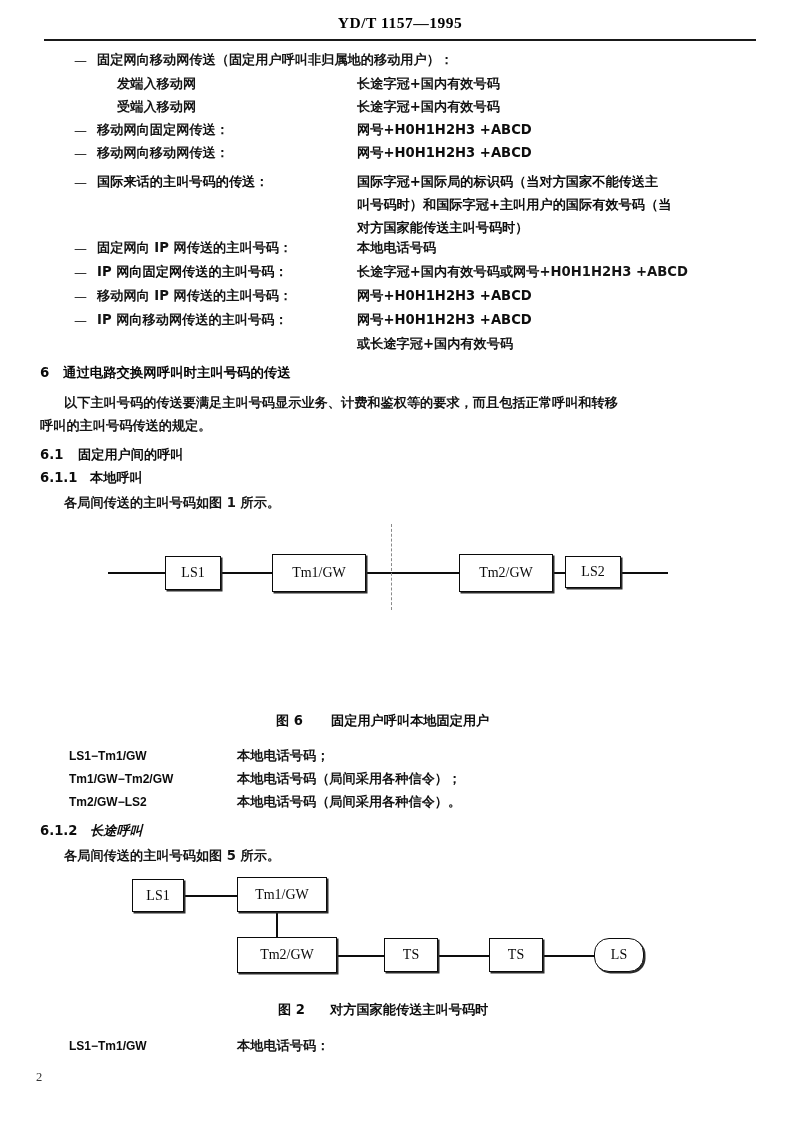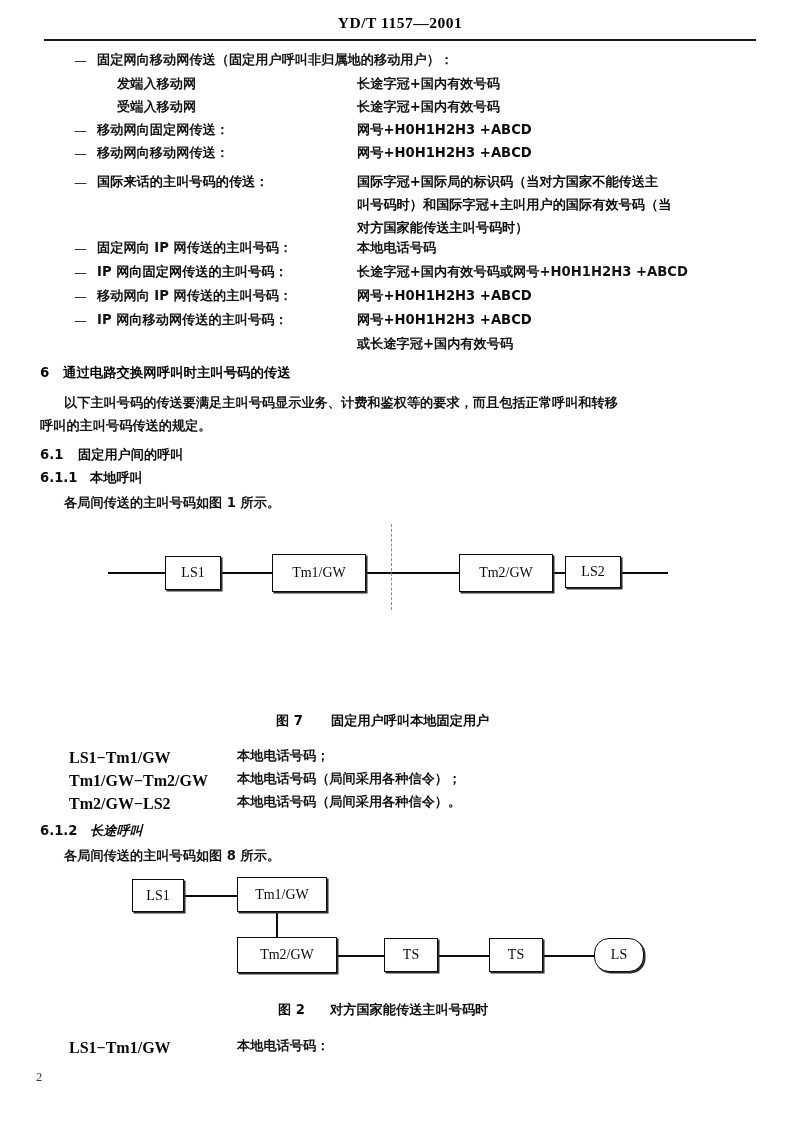--- a/index.html
+++ b/index.html
@@ -93,22 +93,22 @@
     font-weight: 700;
     color: #080808;
   }
   .sec {
     font-family: "DejaVu Sans", "Liberation Sans", sans-serif;
     font-size: 13.2px;
     font-weight: 700;
     color: #0d0d0d;
   }
   .ser-b {
-    font-family: Liberation Serif, serif;
-    font-size: 16px;
+    font-family: Liberation Sans, sans-serif;
+    font-size: 12px;
     font-weight: bold;
     color: #0b0b0b;
   }
   .dash {
     font-family: "DejaVu Sans", sans-serif;
     font-size: 13px;
     color: #141414;
   }
 
   
@@ -145,21 +145,21 @@
     font-size: 12.5px;
     color: #333;
   }
 </style>
 </head>
 <body>
 
 <div id="page">
 
 
-  <div class="hdr-title">YD/T 1157—2001</div>
+  <div class="hdr-title">YD/T 1157—1995</div>
   <div class="hdr-rule"></div>
 
   <div class="t dash" style="left:74px; top:54px;">—</div>
   <div class="t cn" style="left:97px; top:53px;">固定网向移动网传送（固定用户呼叫非归属地的移动用户）：</div>
 
   <div class="t cn" style="left:117px; top:77px;">发端入移动网</div>
   <div class="t cn" style="left:357px; top:77px;">长途字冠+国内有效号码</div>
 
   <div class="t cn" style="left:117px; top:100px;">受端入移动网</div>
   <div class="t cn" style="left:357px; top:100px;">长途字冠+国内有效号码</div>
@@ -217,35 +217,35 @@
     <div class="line hline" style="left:620px; top:572px; width:48px;"></div>
 
     <div class="dashline" style="left:391px; top:524px; height:86px;"></div>
 
     <div class="box" style="left:165px; top:556px; width:56px; height:34px;">LS1</div>
     <div class="box" style="left:272px; top:554px; width:94px; height:38px;">Tm1/GW</div>
     <div class="box" style="left:459px; top:554px; width:94px; height:38px;">Tm2/GW</div>
     <div class="box" style="left:565px; top:556px; width:56px; height:32px;">LS2</div>
   </div>
 
-  <div class="t cn-b" style="left:276px; top:714px;">图 7</div>
+  <div class="t cn-b" style="left:276px; top:714px;">图 6</div>
   <div class="t cn-b" style="left:331px; top:714px;">固定用户呼叫本地固定用户</div>
 
   <div class="t ser-b" style="left:69px; top:750px;">LS1−Tm1/GW</div>
   <div class="t cn" style="left:237px; top:749px;">本地电话号码；</div>
 
   <div class="t ser-b" style="left:69px; top:773px;">Tm1/GW−Tm2/GW</div>
   <div class="t cn" style="left:237px; top:772px;">本地电话号码（局间采用各种信令）；</div>
 
   <div class="t ser-b" style="left:69px; top:796px;">Tm2/GW−LS2</div>
   <div class="t cn" style="left:237px; top:795px;">本地电话号码（局间采用各种信令）。</div>
 
   <div class="t sec" style="left:40px; top:824px;">6.1.2</div>
   <div class="t sec" style="left:90px; top:824px;font-style:italic;">长途呼叫</div>
-  <div class="t cn" style="left:64px; top:849px;">各局间传送的主叫号码如图 8 所示。</div>
+  <div class="t cn" style="left:64px; top:849px;">各局间传送的主叫号码如图 5 所示。</div>
 
   <div class="diagram">
 
     <div class="line hline" style="left:183px; top:895px; width:54px;"></div>
 
     <div class="line vline" style="left:276px; top:912px; height:27px;"></div>
 
     <div class="line hline" style="left:337px; top:955px; width:47px;"></div>
 
     <div class="line hline" style="left:437px; top:955px; width:53px;"></div>

